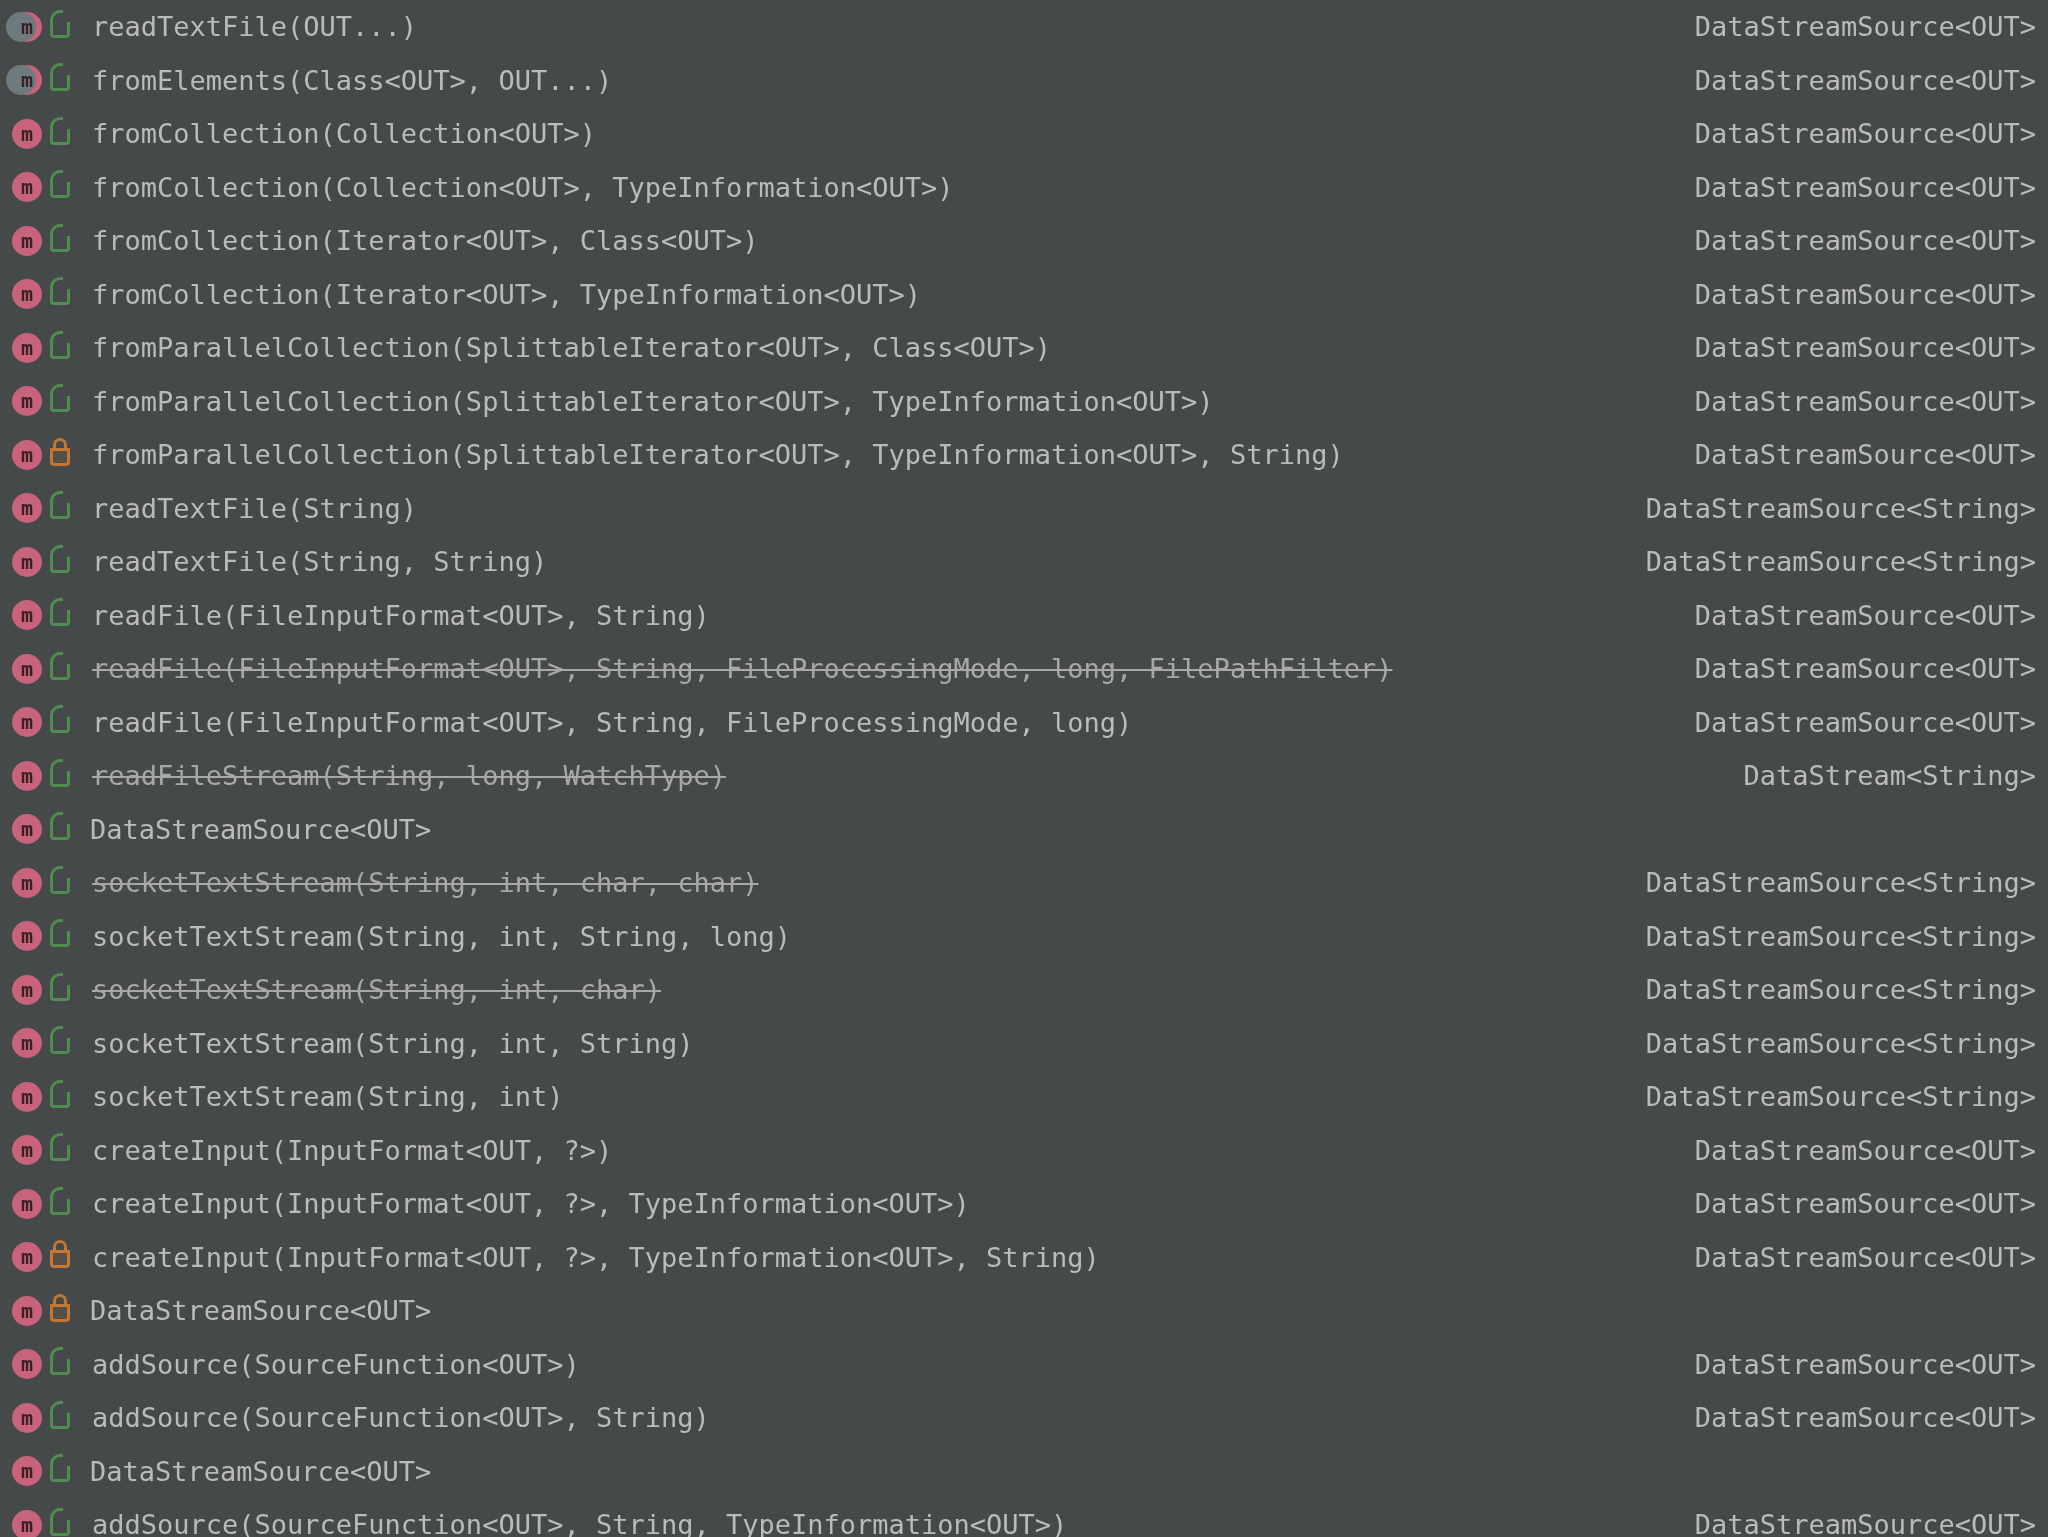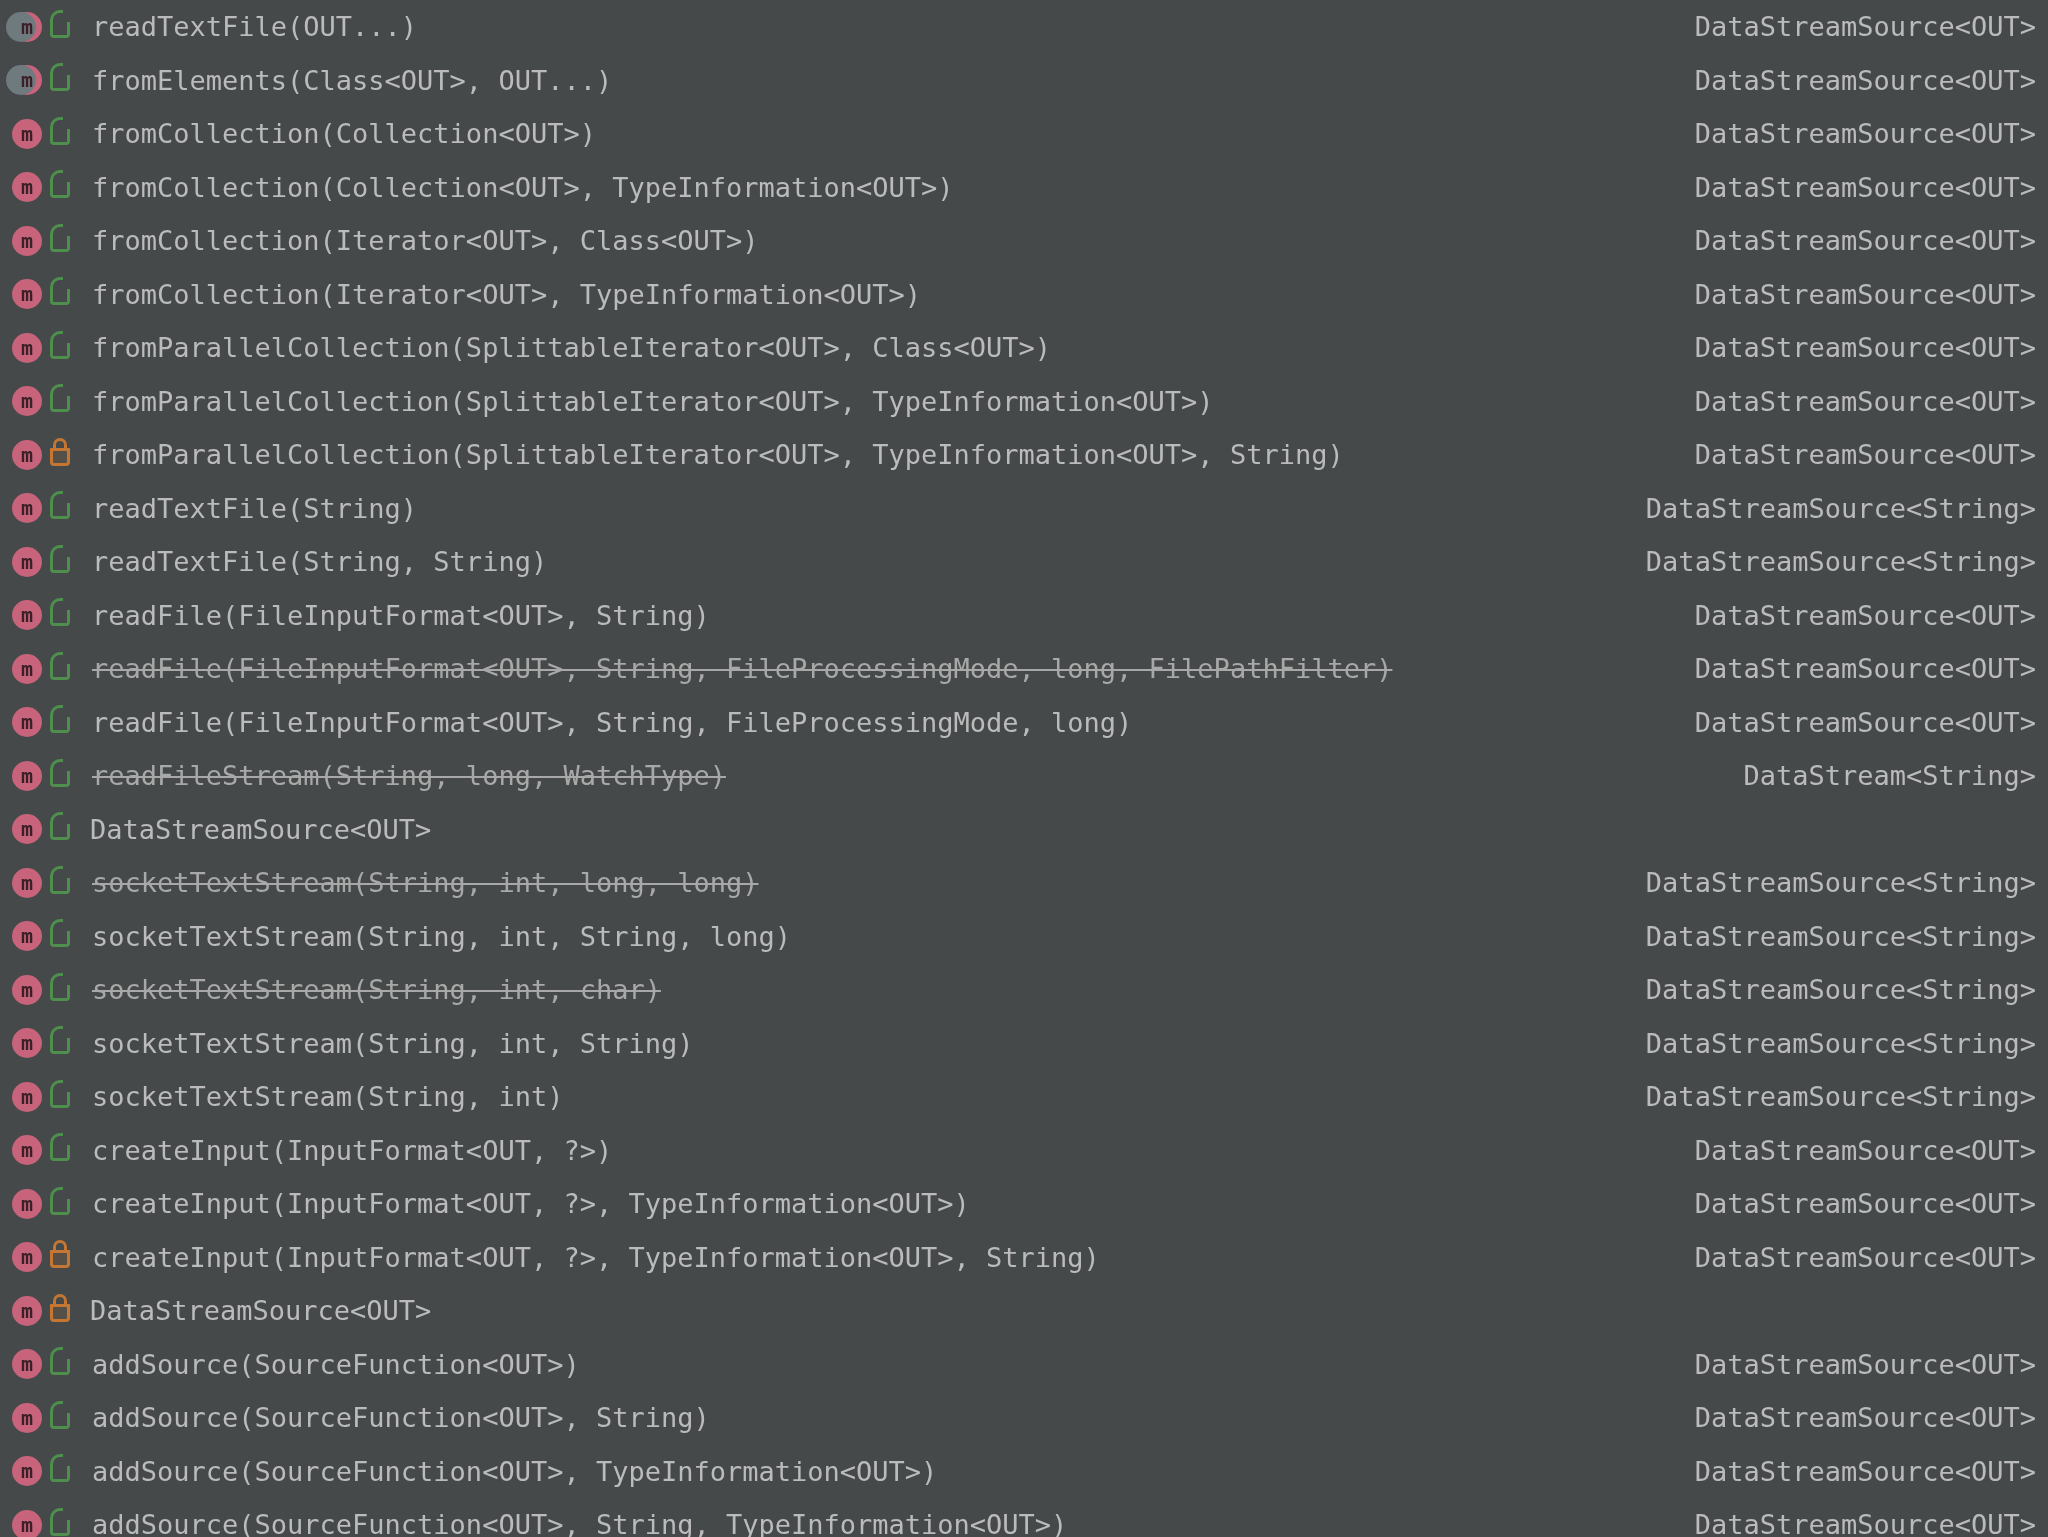--- a/index.html
+++ b/index.html
@@ -292,21 +292,21 @@
       </div>
       <div class="ret">DataStreamSource&lt;OUT&gt;</div>
     </div>
     <div class="row">
       <div class="icon-stack">
         <div class="m-badge">m</div>
         <div class="vis-icon">
           <div class="vis-open"></div>
         </div>
       </div>
-      <div class="sig deprecated">socketTextStream(String, int, long, long)</div>
+      <div class="sig deprecated">socketTextStream(String, int, char, char)</div>
       <div class="ret">DataStreamSource&lt;String&gt;</div>
     </div>
     <div class="row">
       <div class="icon-stack">
         <div class="m-badge">m</div>
         <div class="vis-icon">
           <div class="vis-open"></div>
         </div>
       </div>
       <div class="sig">socketTextStream(String, int, String, long)</div>
@@ -401,21 +401,20 @@
       <div class="sig">addSource(SourceFunction&lt;OUT&gt;, String)</div>
       <div class="ret">DataStreamSource&lt;OUT&gt;</div>
     </div>
     <div class="row">
       <div class="icon-stack">
         <div class="m-badge">m</div>
         <div class="vis-icon">
           <div class="vis-open"></div>
         </div>
       </div>
-      <div class="sig">addSource(SourceFunction&lt;OUT&gt;, TypeInformation&lt;OUT&gt;)</div>
       <div class="ret">DataStreamSource&lt;OUT&gt;</div>
     </div>
     <div class="row">
       <div class="icon-stack">
         <div class="m-badge">m</div>
         <div class="vis-icon">
           <div class="vis-open"></div>
         </div>
       </div>
       <div class="sig">addSource(SourceFunction&lt;OUT&gt;, String, TypeInformation&lt;OUT&gt;)</div>

